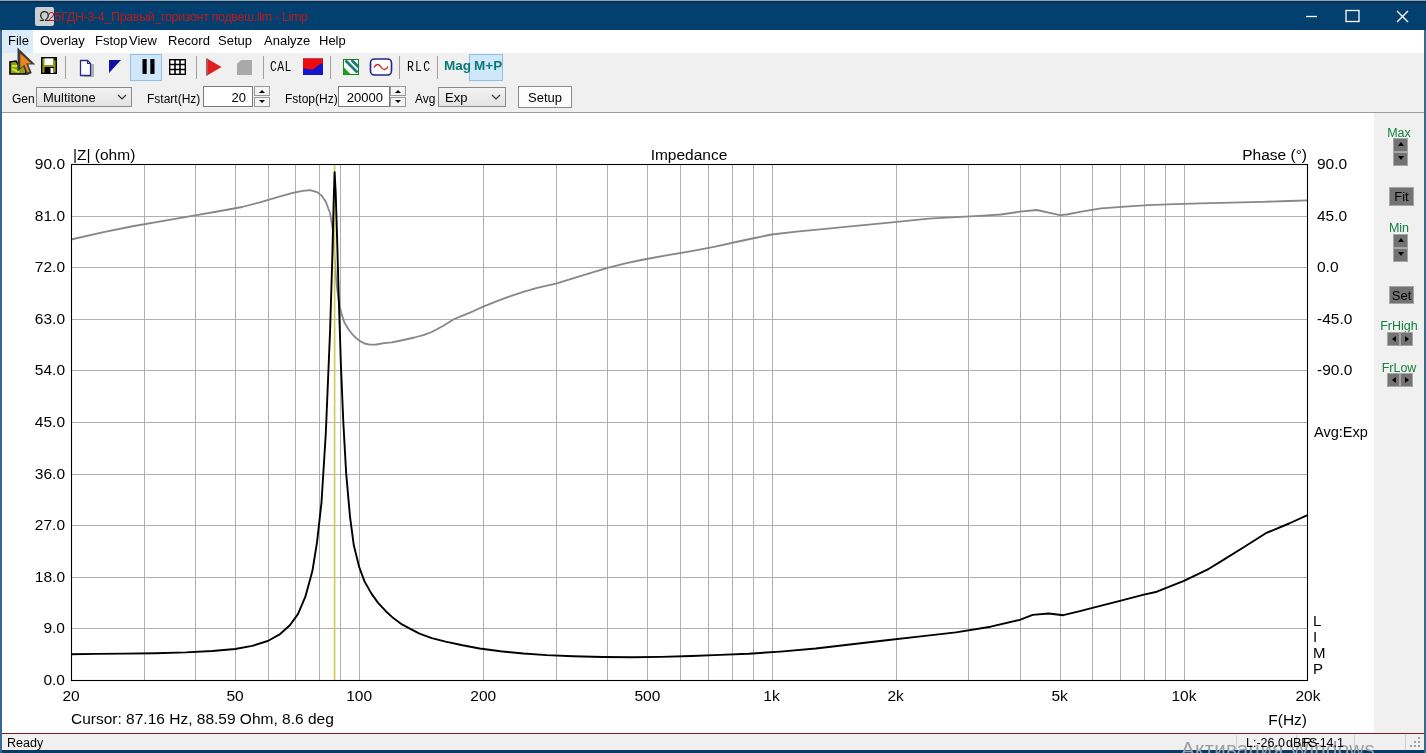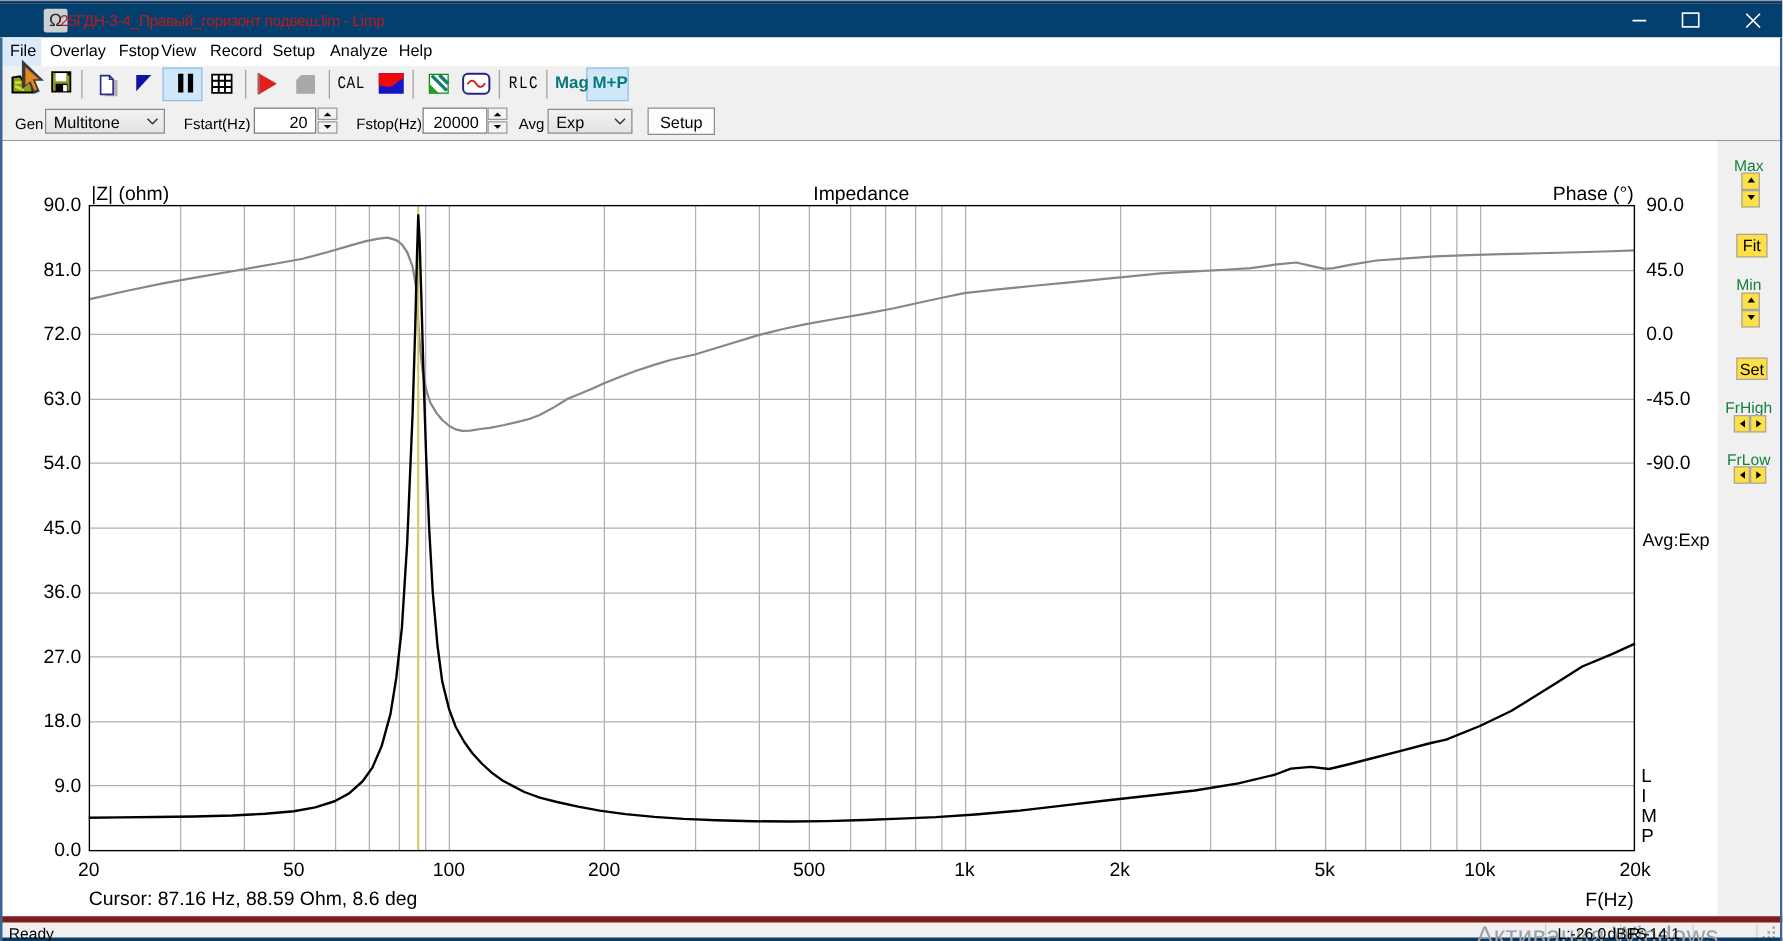--- a/index.html
+++ b/index.html
@@ -24,23 +24,23 @@
 .spin{position:absolute;top:4px;width:16px;height:21px}
 .spb{position:absolute;left:0;width:16px;height:10px;background:#f4f4f4;border:1px solid #9a9a9a}
 .triu{width:0;height:0;border-left:3.5px solid transparent;border-right:3.5px solid transparent;border-bottom:4.5px solid #000;margin:2.5px auto 0}
 .trid{width:0;height:0;border-left:3.5px solid transparent;border-right:3.5px solid transparent;border-top:4.5px solid #000;margin:2.5px auto 0}
 .tril{width:0;height:0;border-top:3.5px solid transparent;border-bottom:3.5px solid transparent;border-right:4.5px solid #000;margin:2.5px auto 0}
 .trir{width:0;height:0;border-top:3.5px solid transparent;border-bottom:3.5px solid transparent;border-left:4.5px solid #000;margin:2.5px auto 0}
 .spu{width:0;height:0;border-left:3px solid transparent;border-right:3px solid transparent;border-bottom:3.5px solid #000;margin:2.5px auto 0}
 .spd{width:0;height:0;border-left:3px solid transparent;border-right:3px solid transparent;border-top:3.5px solid #000;margin:2.5px auto 0}
 #chart{background:#fff}
 #sidepanel{left:1374px;top:113px;width:50px;height:620px;background:#f0f0f0}
-.sbtn{position:absolute;background:#fde047;border:1px solid #a6a6a6;font-size:13px;text-align:center;color:#000}
+.sbtn{position:absolute;background:#737373;border:1px solid #a6a6a6;font-size:13px;text-align:center;color:#000}
 .slab{position:absolute;width:50px;text-align:center;font-size:12.5px;color:#15803d;left:0}
-#statusbar{left:0;top:733px;width:1426px;height:17px;background:#f0f0f0;border-top:5px solid #7f1d1d}
+#statusbar{left:0;top:733px;width:1426px;height:17px;background:#f0f0f0;border-top:1px solid #7f1d1d}
 .stx{position:absolute;top:2px;font-size:12.5px;color:#000;z-index:3}
 .ssep{position:absolute;top:1px;width:1px;height:15px;background:#cfcfcf}
 #botborder{left:0;top:750px;width:1426px;height:3px;background:#0a3a66}
 #watermark{left:1181px;top:737px;font-size:20.5px;color:#9aa0a5;z-index:2;white-space:pre;letter-spacing:0.3px}
 </style></head>
 <body>
 <div class="abs" id="topstrip"></div>
 <div class="abs" id="titlebar"></div>
 <div class="abs" id="appicon">Ω</div>
 <div class="abs" id="wtitle">25ГДН-3-4_Правый_горизонт подвеш.lim - Limp</div>

